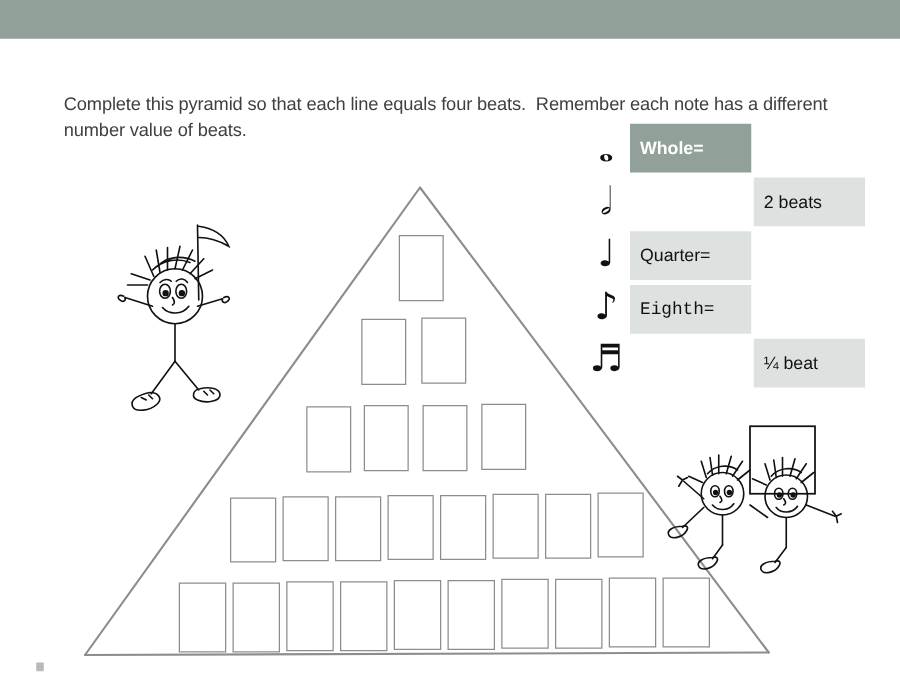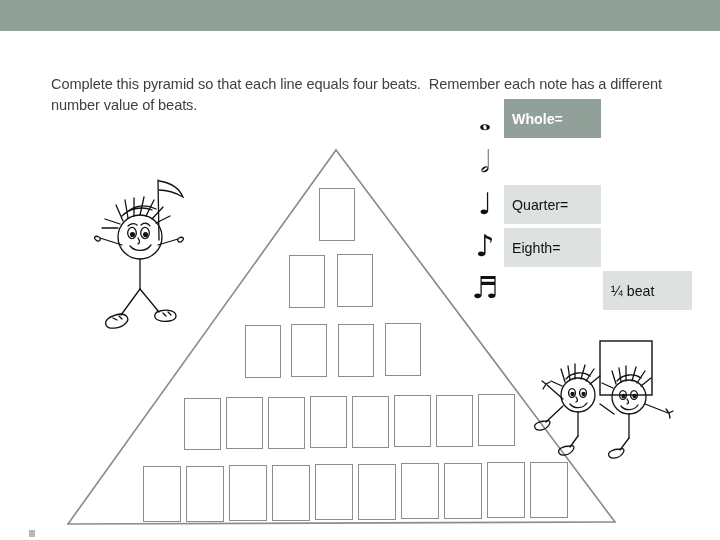--- a/index.html
+++ b/index.html
@@ -91,27 +91,28 @@
     <span class="note-glyph" style="top:168px;">♬</span>
   </div>
 
   <div class="legend">
 
     <div class="legend-row header" style="top:0px;">
       <div class="cell name">Whole=</div>
     </div>
 
     <div class="legend-row" style="top:43px;">
+      <div class="cell value">2 beats</div>
     </div>
 
     <div class="legend-row" style="top:86px;">
       <div class="cell name">Quarter=</div>
     </div>
 
-    <div class="legend-row" style="top:129px;">
+    <div class="legend-row" style="top:129px;font-family:Liberation Mono, monospace;">
       <div class="cell name">Eighth=</div>
     </div>
 
     <div class="legend-row" style="top:172px;">
       <div class="cell value">¼ beat</div>
     </div>
 
   </div>
 
   <svg class="pyramid-svg" viewBox="0 0 720 540">

